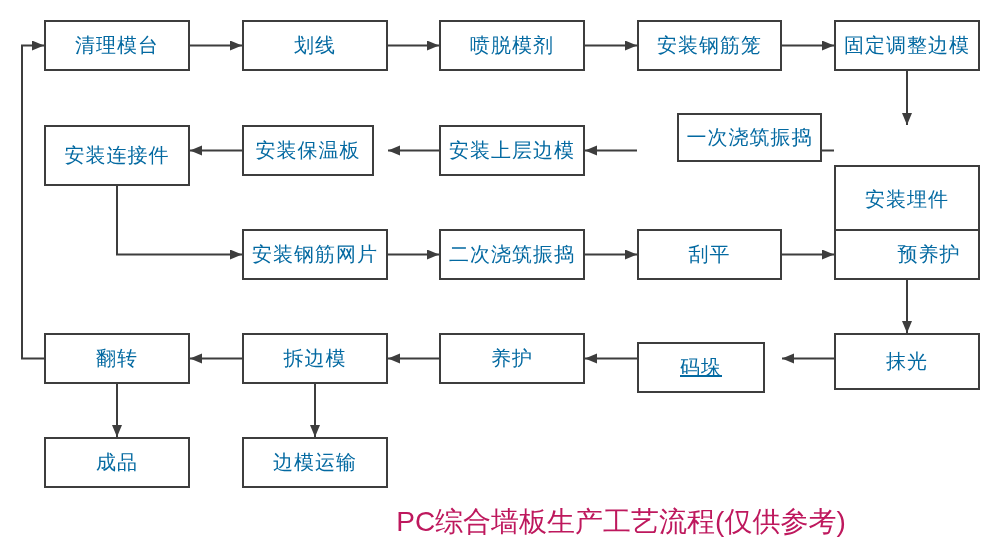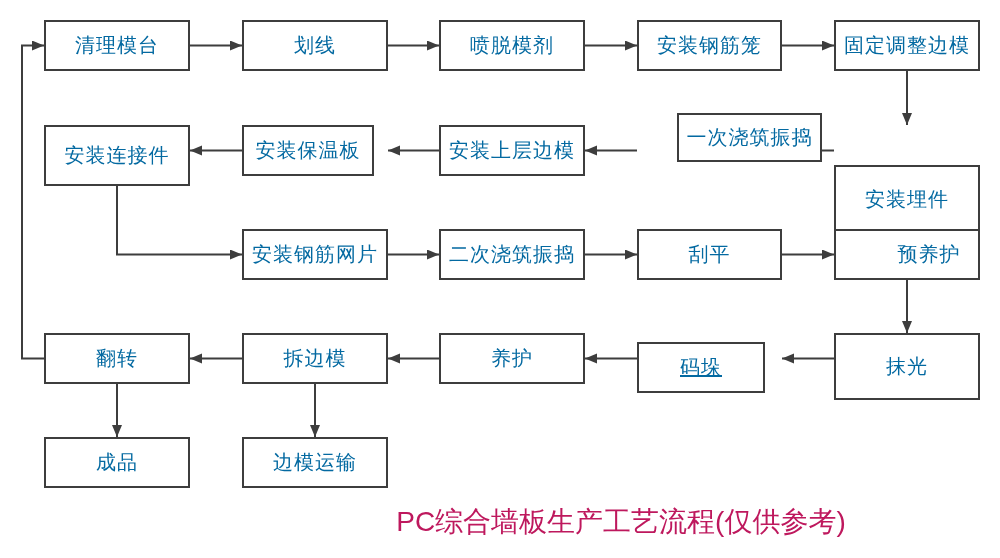--- a/index.html
+++ b/index.html
@@ -105,20 +105,20 @@
 
   <div class="node" style="left:242px; top:229px; width:146px; height:51px;">安装钢筋网片</div>
   <div class="node" style="left:439px; top:229px; width:146px; height:51px;">二次浇筑振捣</div>
   <div class="node" style="left:637px; top:229px; width:145px; height:51px;">刮平</div>
   <div class="node" style="left:834px; top:229px; width:146px; height:51px;padding-left:44px;">预养护</div>
 
   <div class="node" style="left:44px;  top:333px; width:146px; height:51px;">翻转</div>
   <div class="node" style="left:242px; top:333px; width:146px; height:51px;">拆边模</div>
   <div class="node" style="left:439px; top:333px; width:146px; height:51px;">养护</div>
   <div class="node" style="left:637px; top:342px; width:128px; height:51px;text-decoration:underline;">码垛</div>
-  <div class="node" style="left:834px; top:333px; width:146px; height:67px;">抹光</div>
+  <div class="node" style="left:834px; top:333px; width:146px; height:57px;">抹光</div>
 
   <div class="node" style="left:44px;  top:437px; width:146px; height:51px;">成品</div>
   <div class="node" style="left:242px; top:437px; width:146px; height:51px;text-align:center;">边模运输</div>
 
   <div class="diagram-title">PC综合墙板生产工艺流程(仅供参考)</div>
 
 </div>
 
 </body></html>

